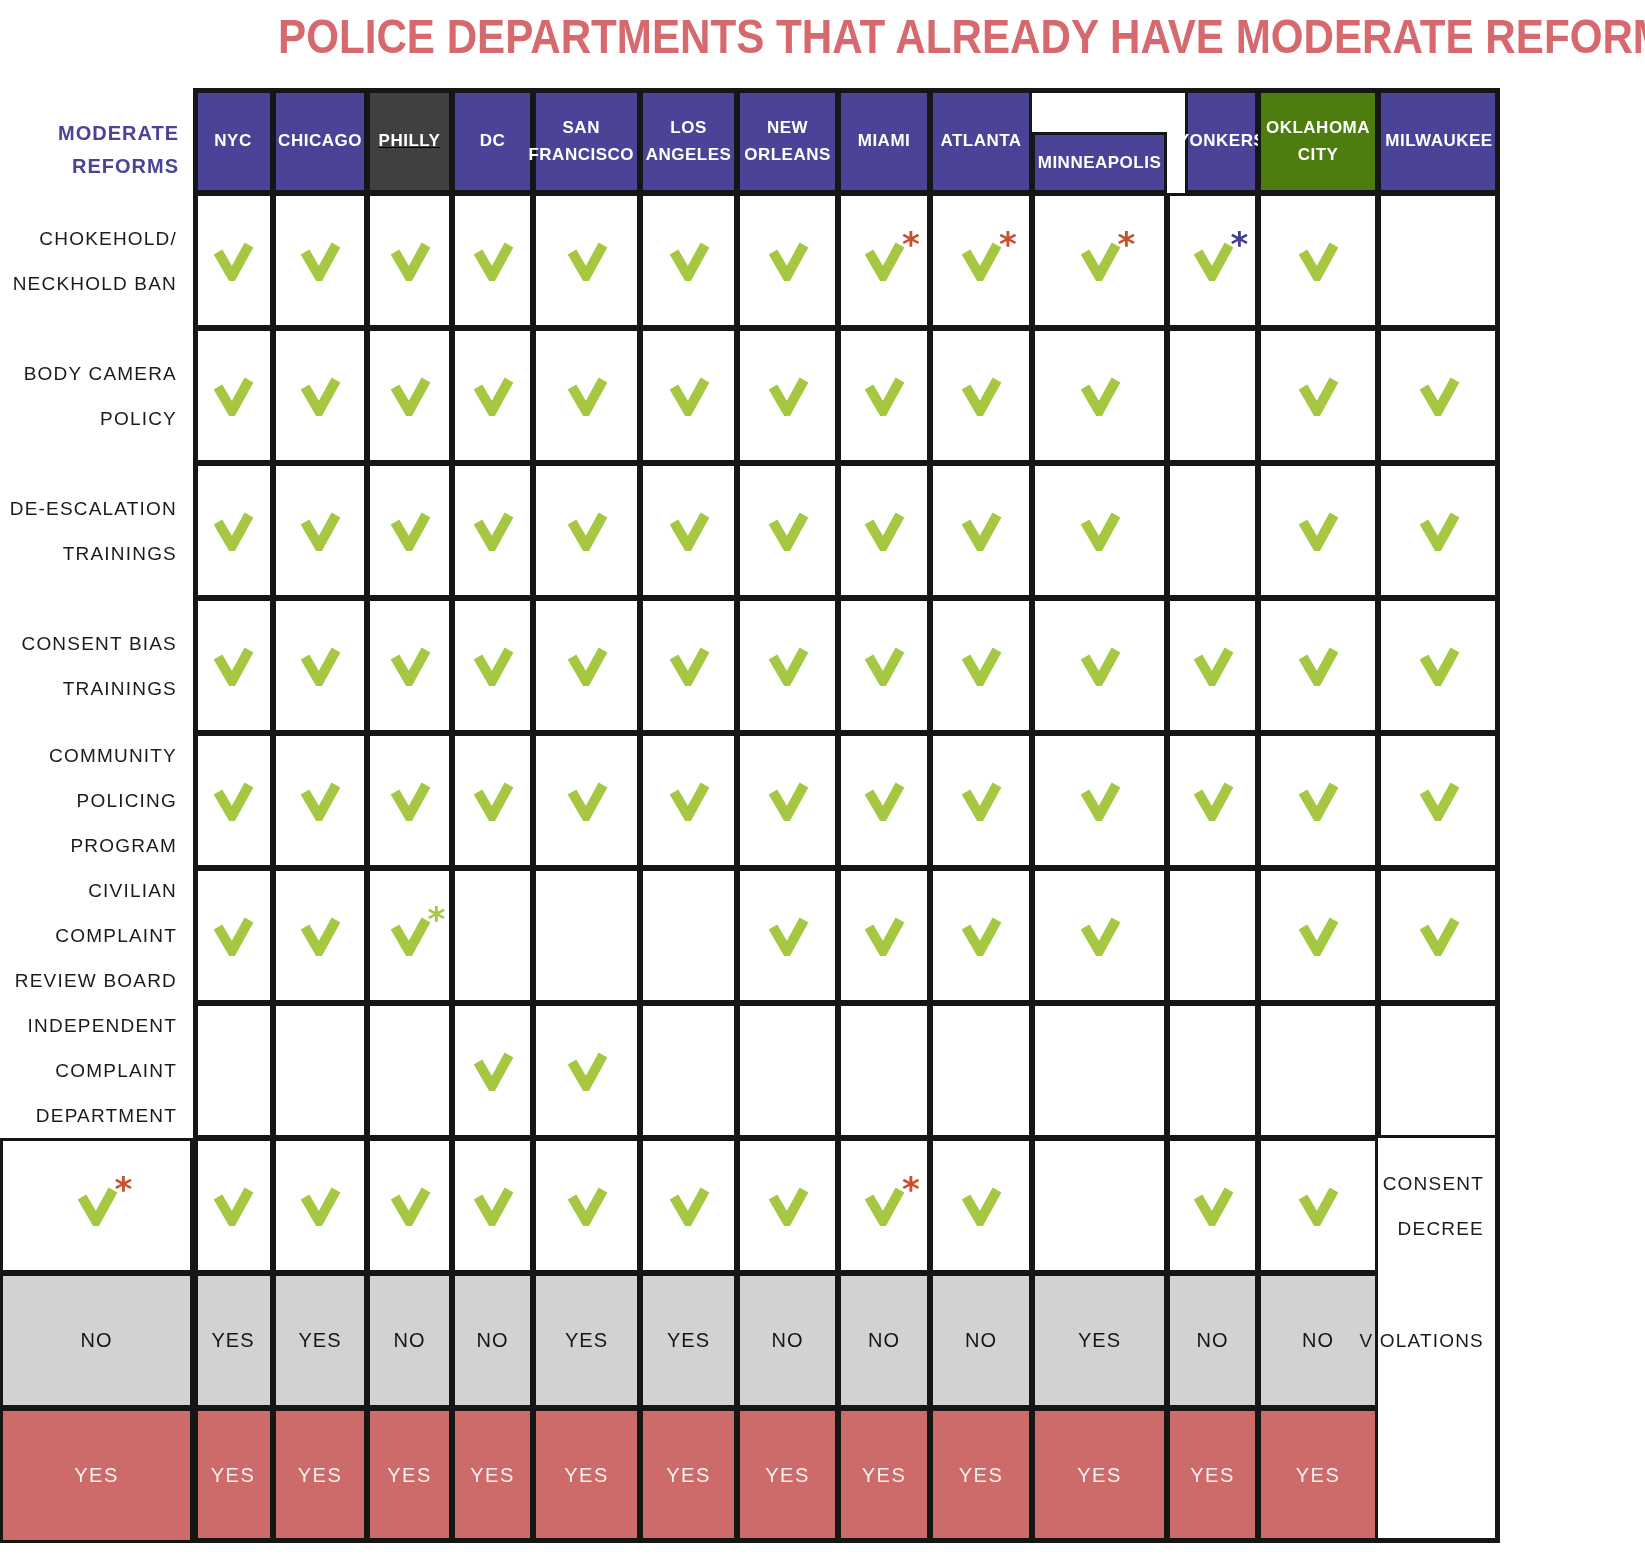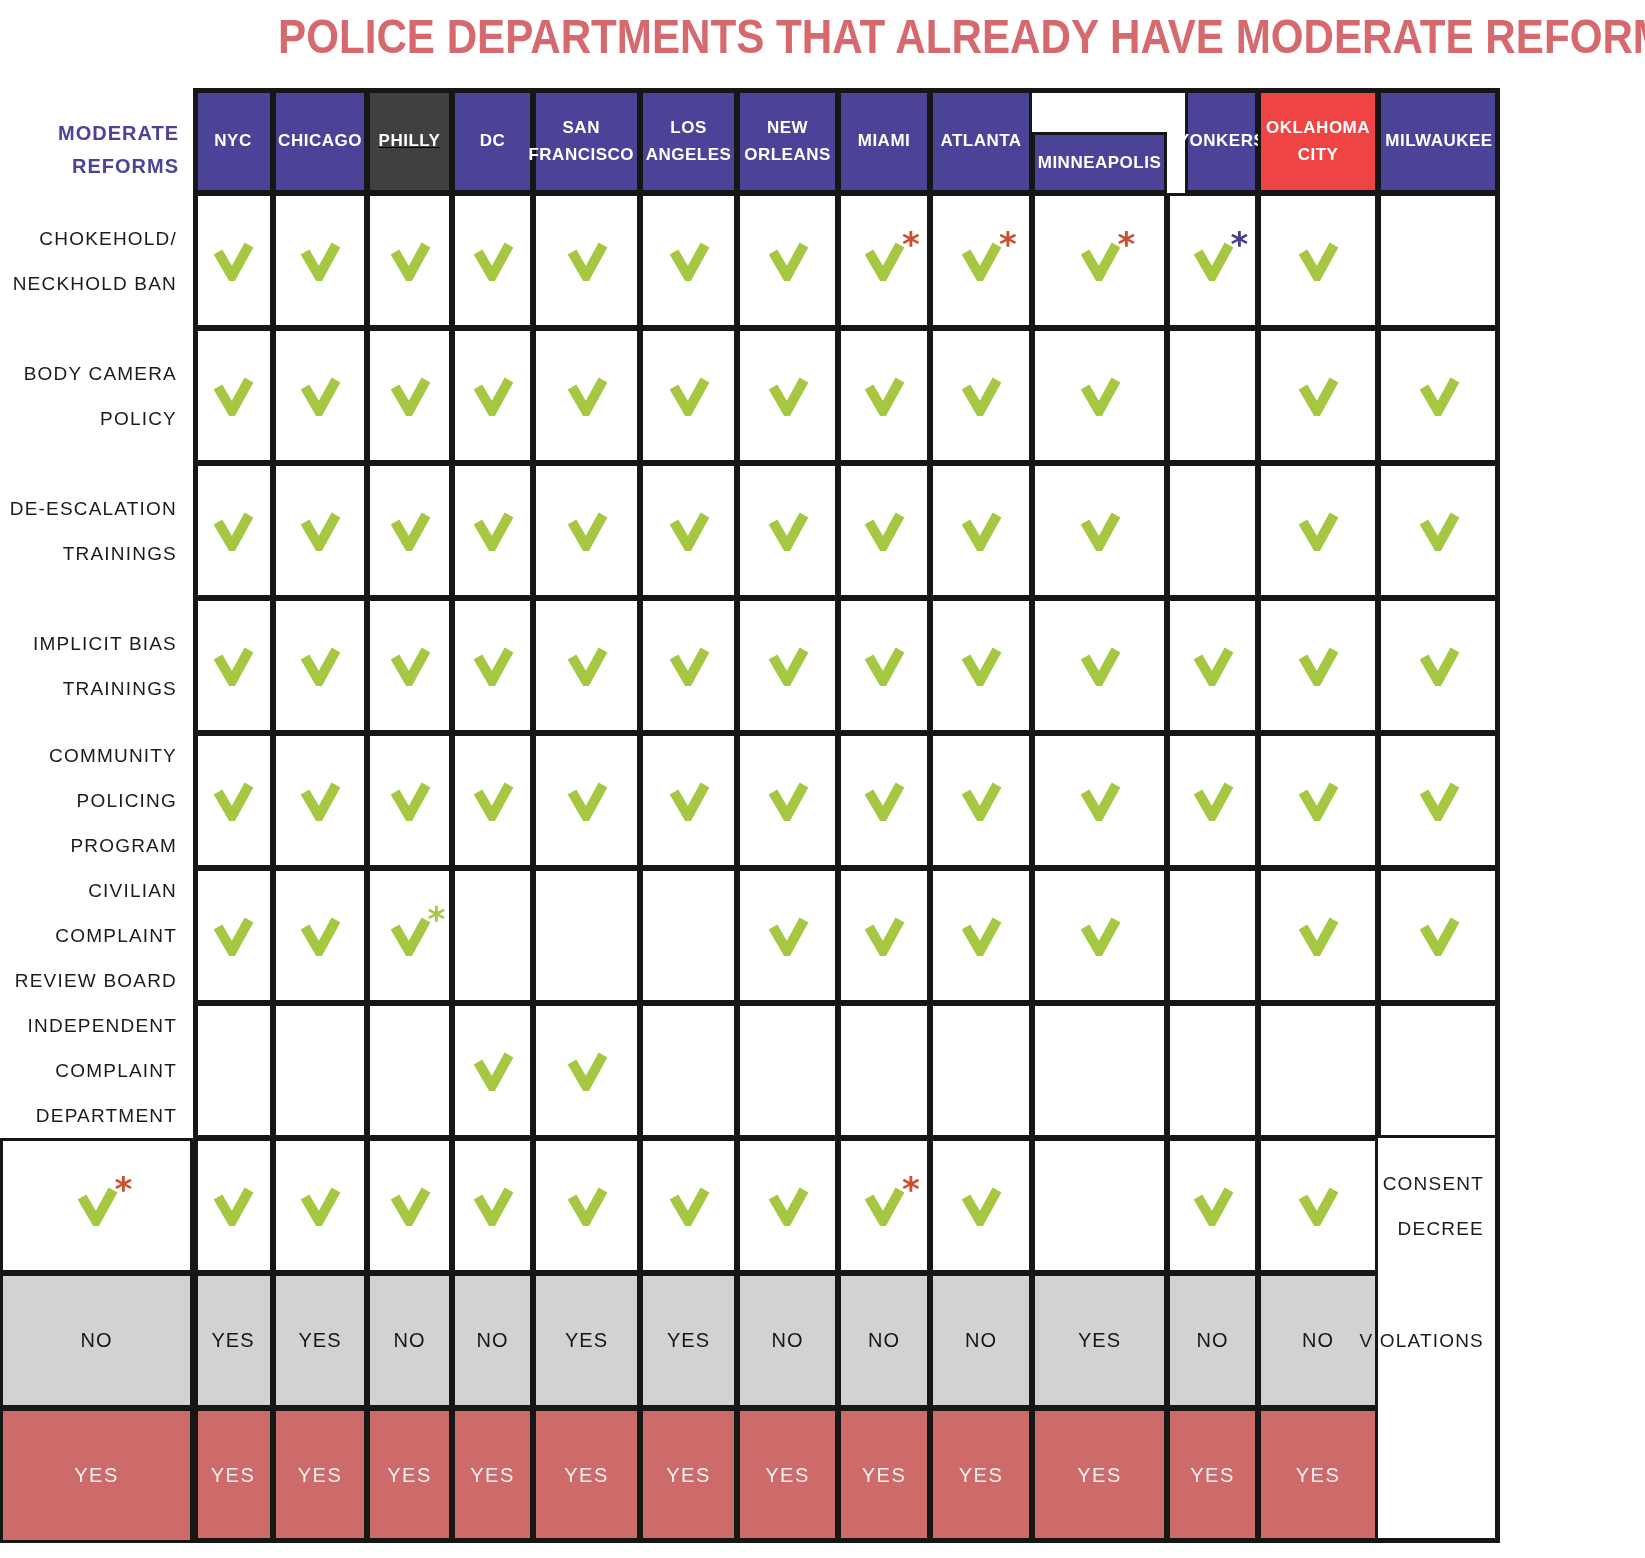--- a/index.html
+++ b/index.html
@@ -87,21 +87,21 @@
       </div>
       <div class="cell bordered header" style="background: rgb(74, 67, 151);">
         <span>ATLANTA</span>
       </div>
       <div class="cell bordered header" style="background: rgb(74, 67, 151); margin-top: 44px;">
         <span>MINNEAPOLIS</span>
       </div>
       <div class="cell bordered header" style="background: rgb(74, 67, 151); margin-left: 18px;">
         <span>YONKERS</span>
       </div>
-      <div class="cell bordered header" style="background: #ef4444;">
+      <div class="cell bordered header" style="background: #4d7c0f;">
         <span>OKLAHOMA CITY</span>
       </div>
       <div class="cell bordered header" style="background: rgb(74, 67, 151);">
         <span>MILWAUKEE</span>
       </div>
       <div class="cell rowlabel">
         <div class="label-line">CHOKEHOLD/</div>
         <div class="label-line">NECKHOLD BAN</div>
       </div>
       <div class="cell bordered data">
@@ -365,21 +365,21 @@
         </div>
       </div>
       <div class="cell bordered data">
         <div class="checkwrap">
           <svg width="44" height="40" viewBox="0 0 44 40">
             <path d="M7 11 L21 35 L38 4" fill="none" stroke="#a6c741" stroke-width="10"></path>
           </svg>
         </div>
       </div>
       <div class="cell rowlabel">
-        <div class="label-line">IMPLICIT BIAS</div>
+        <div class="label-line">CONSENT BIAS</div>
         <div class="label-line">TRAININGS</div>
       </div>
       <div class="cell bordered data">
         <div class="checkwrap">
           <svg width="44" height="40" viewBox="0 0 44 40">
             <path d="M7 11 L21 35 L38 4" fill="none" stroke="#a6c741" stroke-width="10"></path>
           </svg>
         </div>
       </div>
       <div class="cell bordered data">

